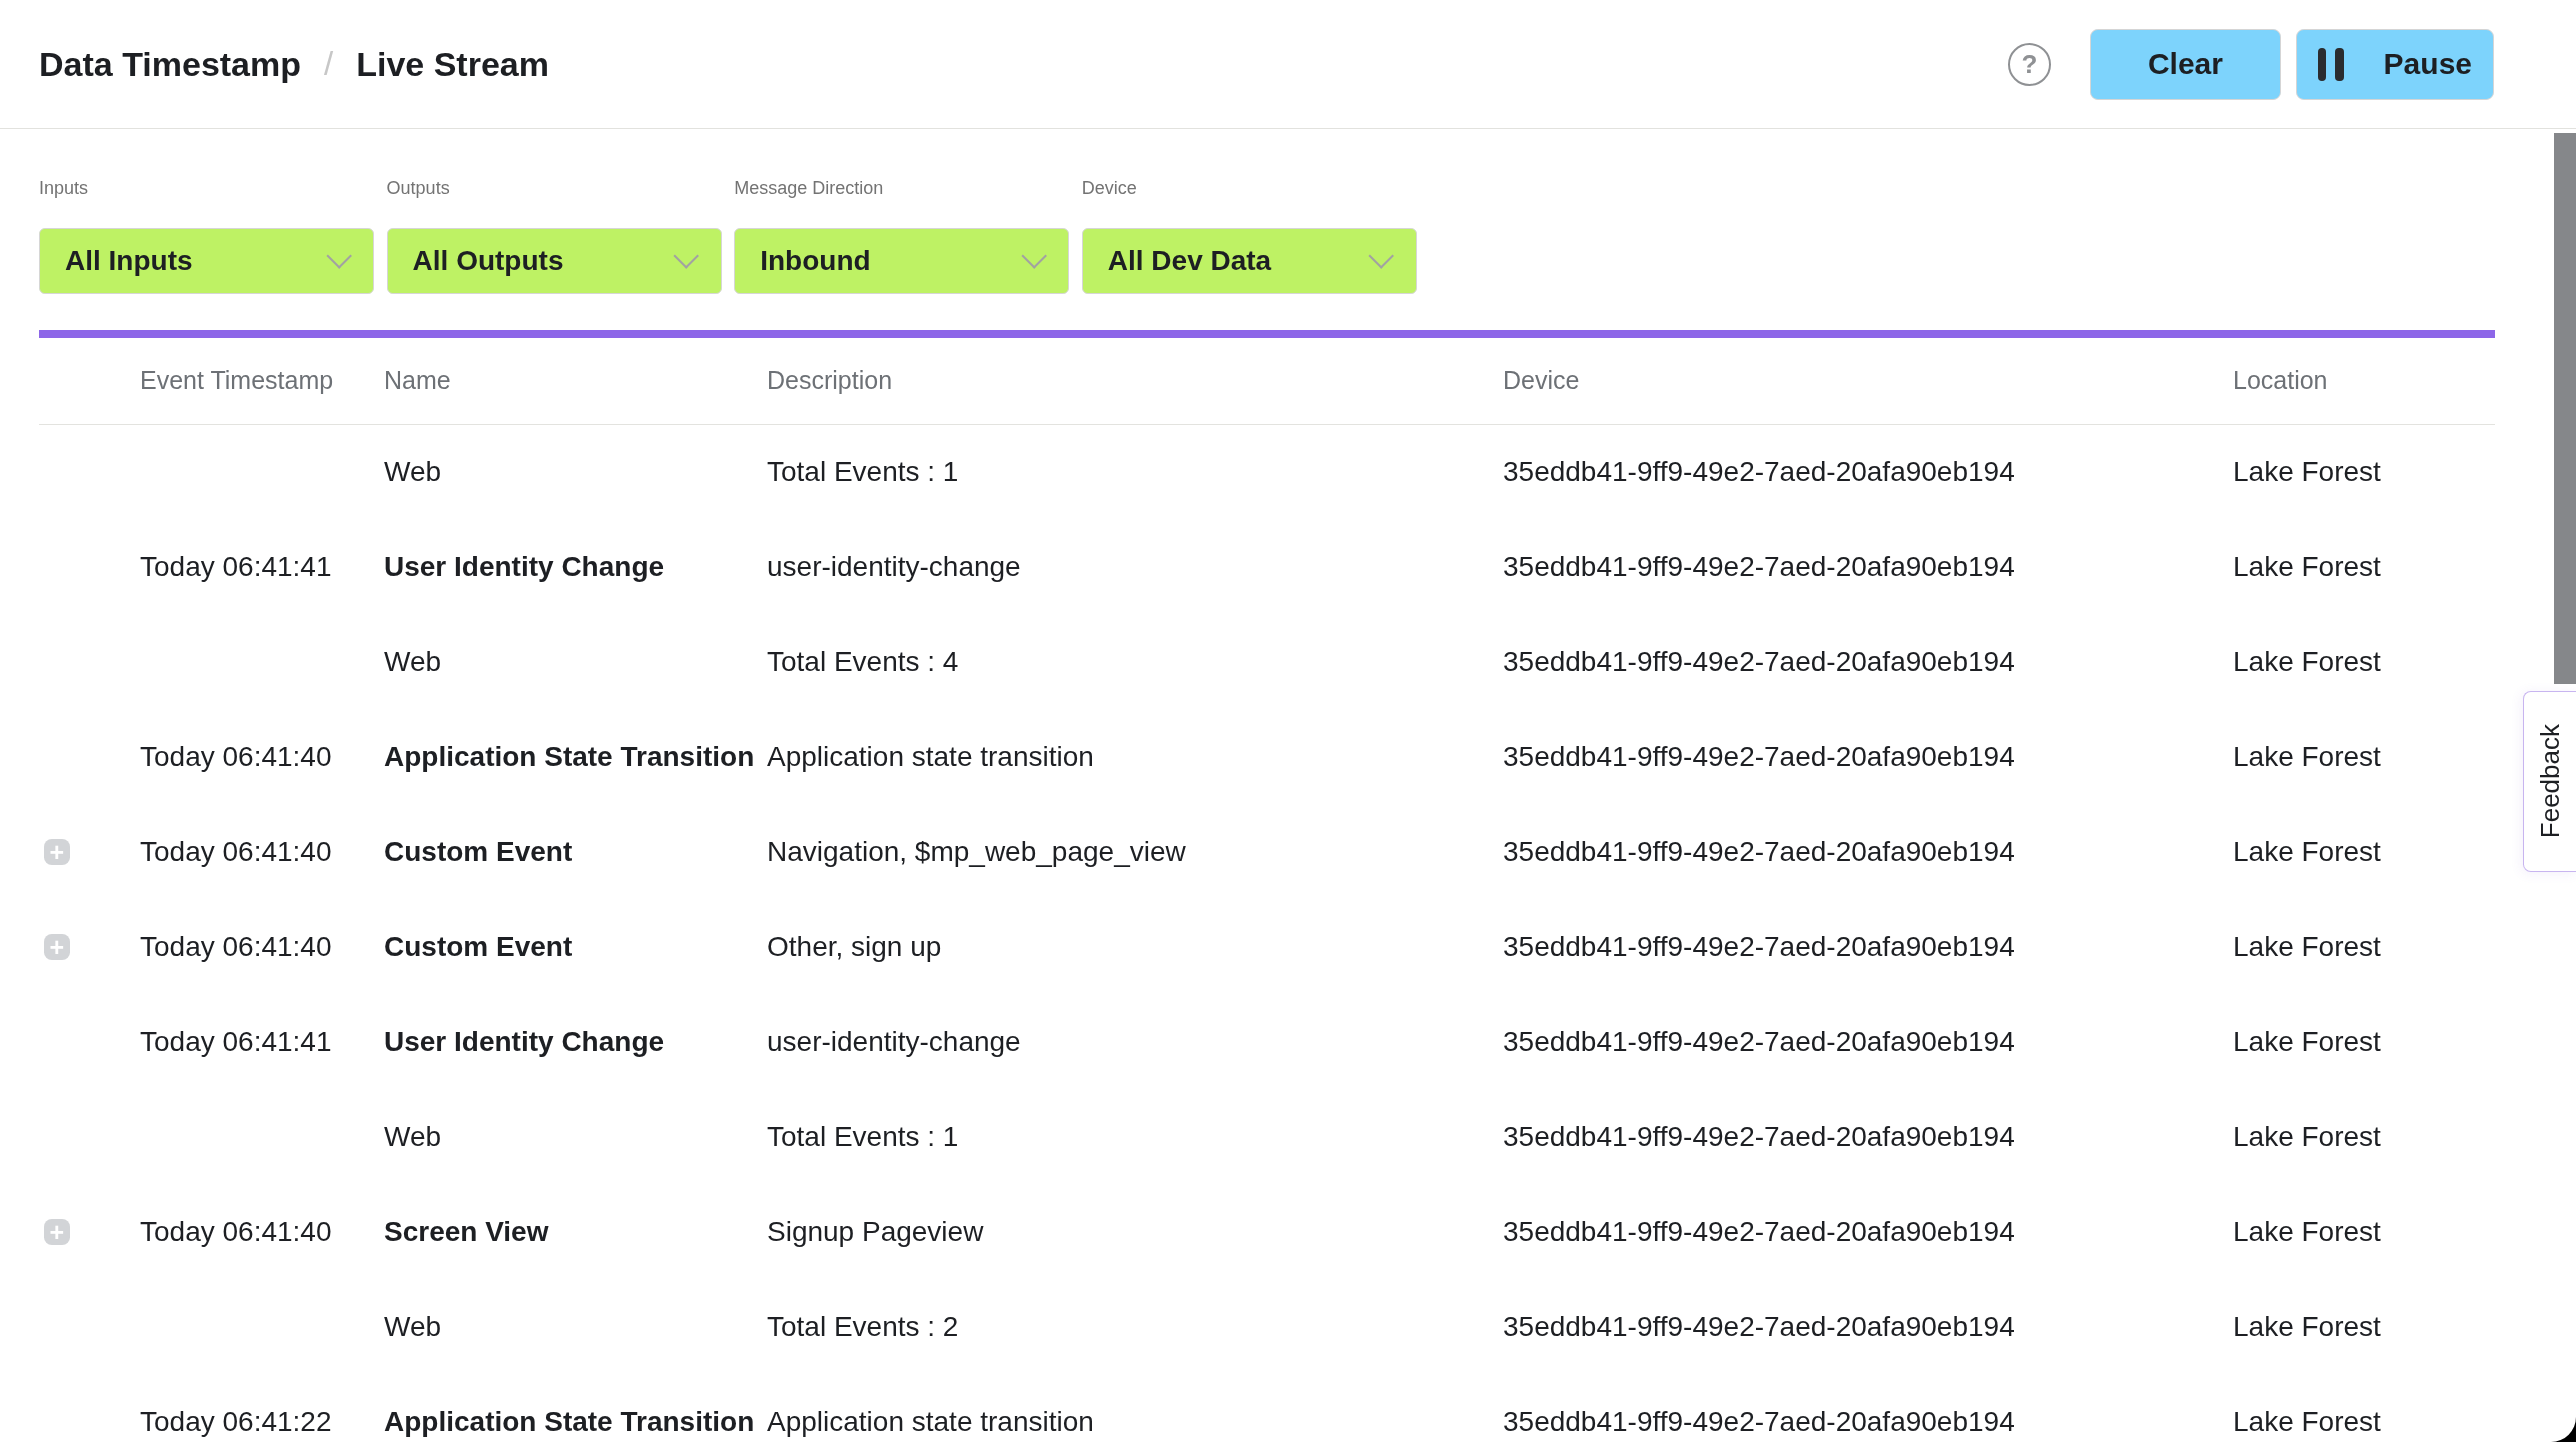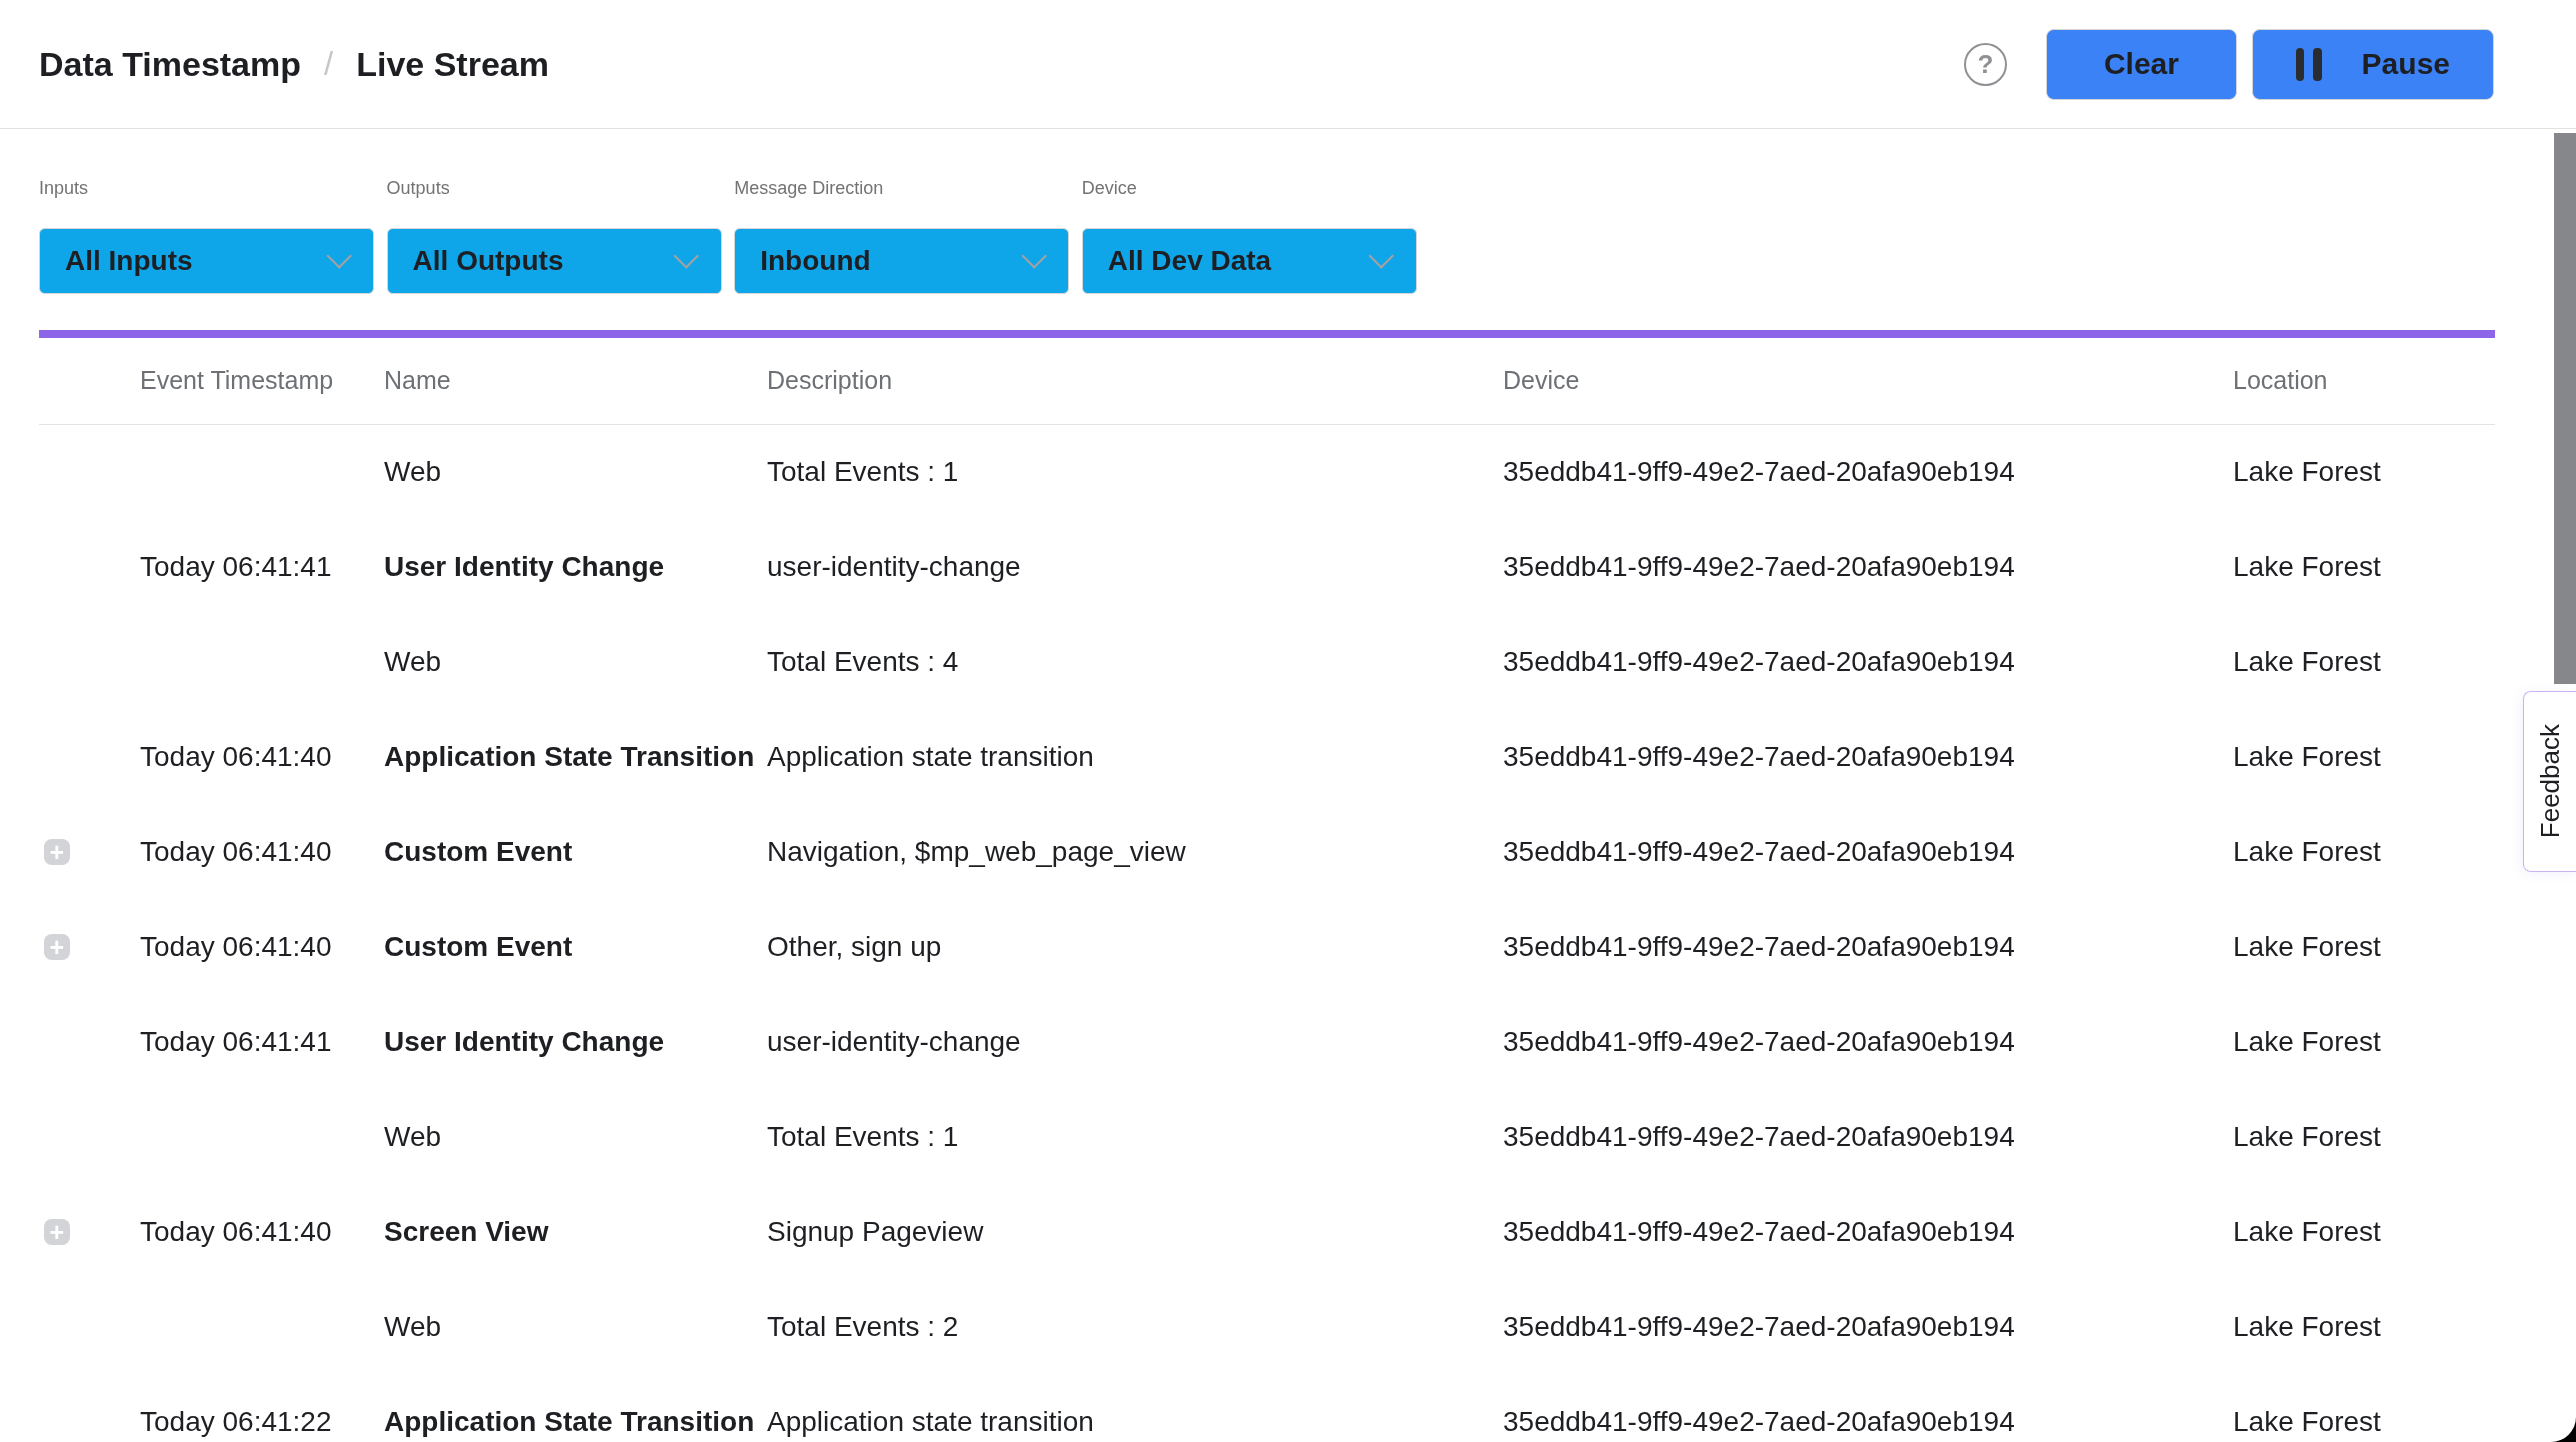--- a/index.html
+++ b/index.html
@@ -17,34 +17,34 @@
   .breadcrumb { display:flex; align-items:center; font-size:34px; font-weight:600; }
   .crumb { white-space:nowrap; }
   .crumb-sep { color:#c7c7c7; font-weight:300; font-size:33px; margin:0 23px; }
   .header-actions { margin-left:auto; display:flex; align-items:center; padding-right:82px; }
   .help {
     width:43px; height:43px; border-radius:50%; border:2.9px solid #8f9194; color:#8f9194;
     font-size:26px; font-weight:700; display:flex; align-items:center; justify-content:center;
     margin-right:39px; box-sizing:border-box; cursor:pointer;
   }
   .btn {
-    height:71px; min-width:191px; padding:0 43px; background:#3b82f6; border:1.9px solid #d5d5d5;
+    height:71px; min-width:191px; padding:0 21px; background:#7dd3fc; border:1.9px solid #d5d5d5;
     border-radius:7.8px; font-size:30px; font-weight:700; color:#1d1f23; cursor:pointer;
     display:flex; align-items:center; justify-content:center; gap:19.4px; box-sizing:border-box;
     font-family:inherit;
   }
   .btn + .btn { margin-left:14.6px;gap:40px; }
   .pause-icon { display:flex; gap:8.7px; }
   .pause-icon i { width:8.7px; height:33px; background:#2a2c2f; border-radius:3.9px; }
 
   
   .filters { display:flex; gap:12.6px; padding:49px 0 0 39px; }
   .filter-label { font-size:18px; color:#737373; margin-bottom:29px; display:block; }
   .dropdown {
-    width:335px; height:66px; border:1.9px solid #d6d6d6; border-radius:5.8px; background:#0ea5e9;
+    width:335px; height:66px; border:1.9px solid #d6d6d6; border-radius:5.8px; background:#bef264;
     display:flex; align-items:center; padding:0 25px; box-sizing:border-box;
     font-size:28px; font-weight:600; position:relative; cursor:pointer;
   }
   .chevron {
     position:absolute; right:25px; top:50%; width:18.4px; height:18.4px; margin-top:-13.6px;
     border-right:2.9px solid #a2a2a2; border-bottom:2.9px solid #a2a2a2; transform:rotate(45deg);
     box-sizing:border-box;
   }
 
   

